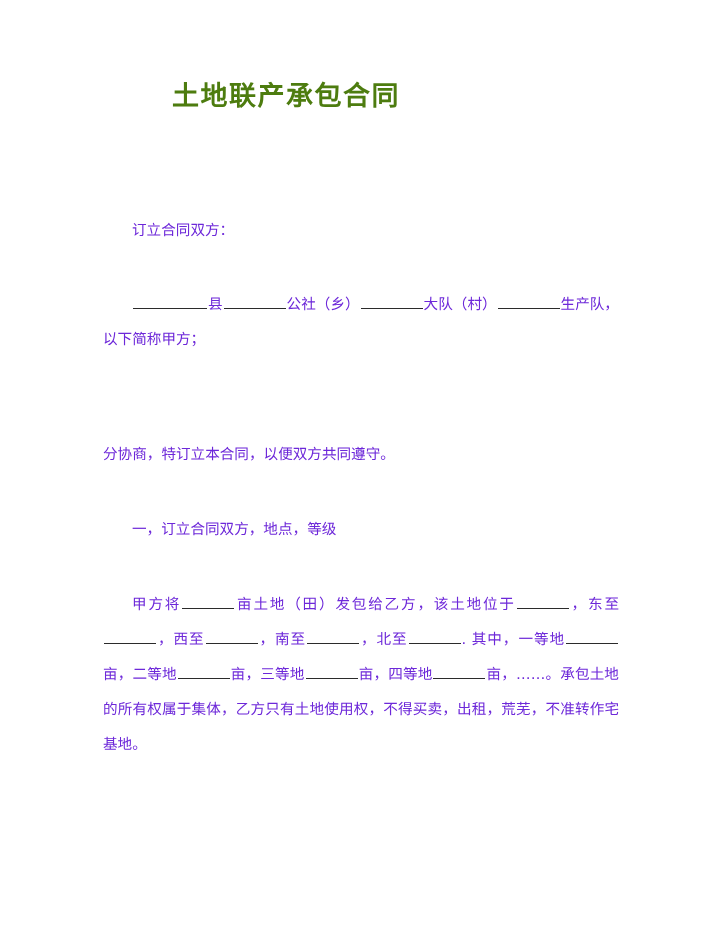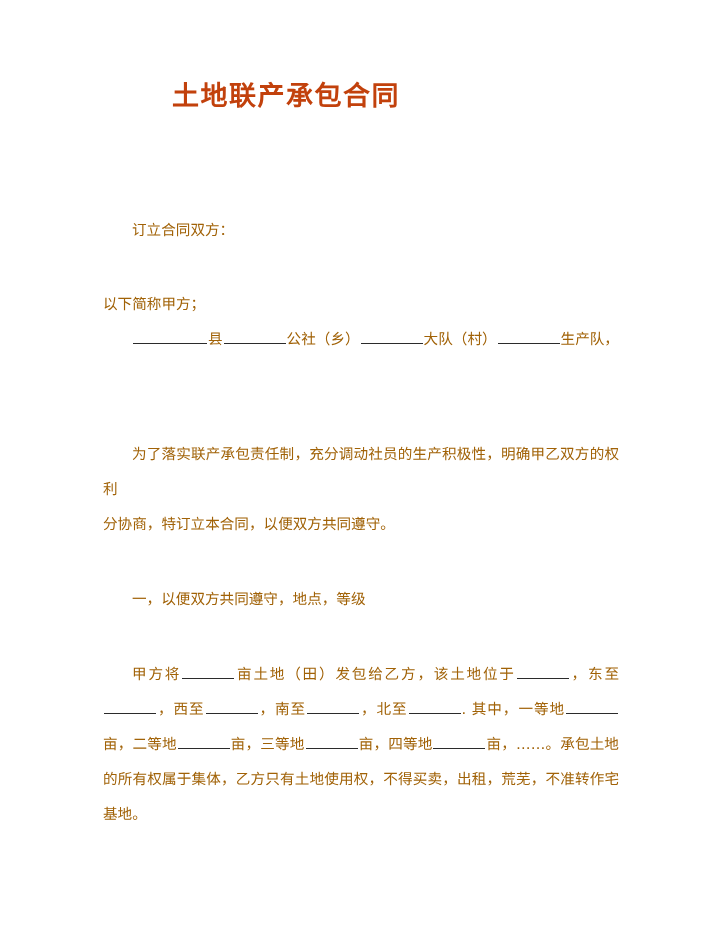--- a/index.html
+++ b/index.html
@@ -23,34 +23,34 @@
   .doc-title {
     position: absolute;
     top: 76px;
     left: 0;
     width: 572px;
     text-align: center;
     font-size: 27px;
     font-weight: bold;
     letter-spacing: 1.5px;
     line-height: 40px;
-    color: #c2410c;
+    color: #4d7c0f;
   }
   .body-block {
     position: absolute;
     top: 212px;
     left: 103px;
     width: 516px;
   }
   .para {
     font-size: 14.6px;
     line-height: 35px;
     text-align: justify;
     text-justify: inter-ideograph;
-    color: #a16207;
+    color: #6d28d9;
     margin: 0;
   }
   .para.indent {
     text-indent: 29px;
   }
   .gap-sm { height: 39px; }
   .gap-md { height: 40px; }
   .gap-lg { height: 40px; }
   .blank {
     display: inline-block;
@@ -70,34 +70,33 @@
 <div class="page">
 
   <div class="doc-title">土地联产承包合同</div>
 
   <div class="body-block">
 
     <p class="para indent">订立合同双方：</p>
 
     <div class="gap-sm"></div>
 
+    <p class="para indent"><span class="blank b-lg"></span><span>县</span><span class="blank b-md"></span><span>公社（乡）</span><span class="blank b-md"></span><span>大队（村）</span><span class="blank b-md"></span><span>生产队，</span></p>
+
     <p class="para">以下简称甲方；</p>
-
-    <p class="para indent"><span class="blank b-lg"></span><span>县</span><span class="blank b-md"></span><span>公社（乡）</span><span class="blank b-md"></span><span>大队（村）</span><span class="blank b-md"></span><span>生产队，</span></p>
 
     <div class="gap-md"></div>
 
 
     <div class="gap-md"></div>
 
-    <p class="para indent">为了落实联产承包责任制，充分调动社员的生产积极性，明确甲乙双方的权利</p>
     <p class="para">分协商，特订立本合同，以便双方共同遵守。</p>
 
     <div class="gap-lg"></div>
 
-    <p class="para indent">一，以便双方共同遵守，地点，等级</p>
+    <p class="para indent">一，订立合同双方，地点，等级</p>
 
     <div class="gap-lg"></div>
 
     <p class="para indent"><span>甲方将</span><span class="blank b-sm"></span><span>亩土地（田）发包给乙方，该土地位于</span><span class="blank b-sm"></span><span>，东至</span><span class="blank b-sm"></span><span>，西至</span><span class="blank b-sm"></span><span>，南至</span><span class="blank b-sm"></span><span>，北至</span><span class="blank b-sm"></span><span>. 其中，一等地</span><span class="blank b-sm"></span><span>亩，二等地</span><span class="blank b-sm"></span><span>亩，三等地</span><span class="blank b-sm"></span><span>亩，四等地</span><span class="blank b-sm"></span><span>亩，……。承包土地的所有权属于集体，乙方只有土地使用权，不得买卖，出租，荒芜，不准转作宅基地。</span></p>
 
   </div>
 </div>
 
 </body></html>

